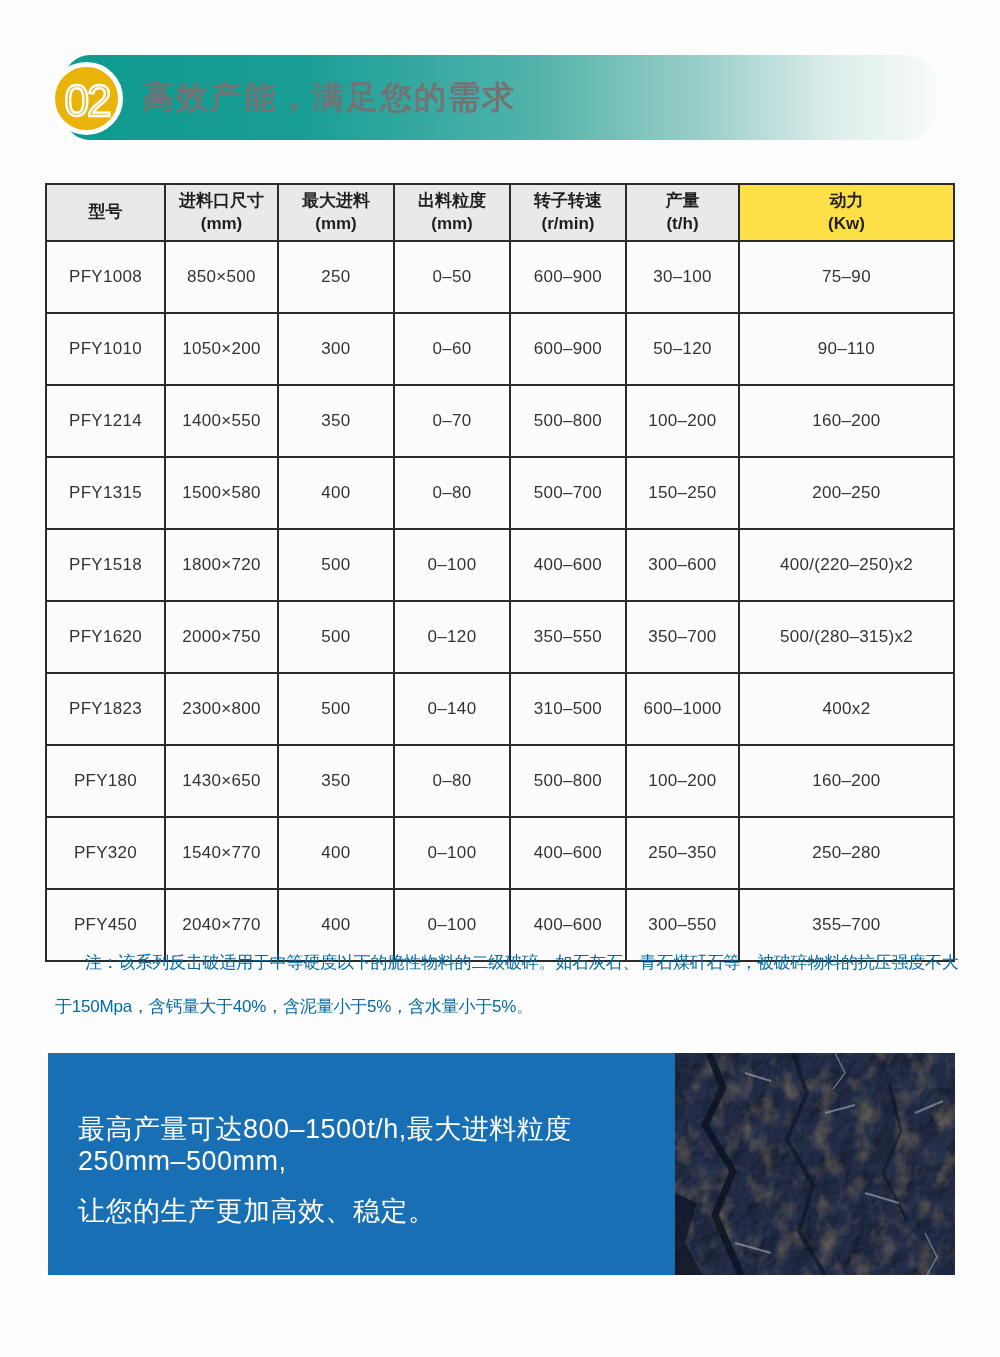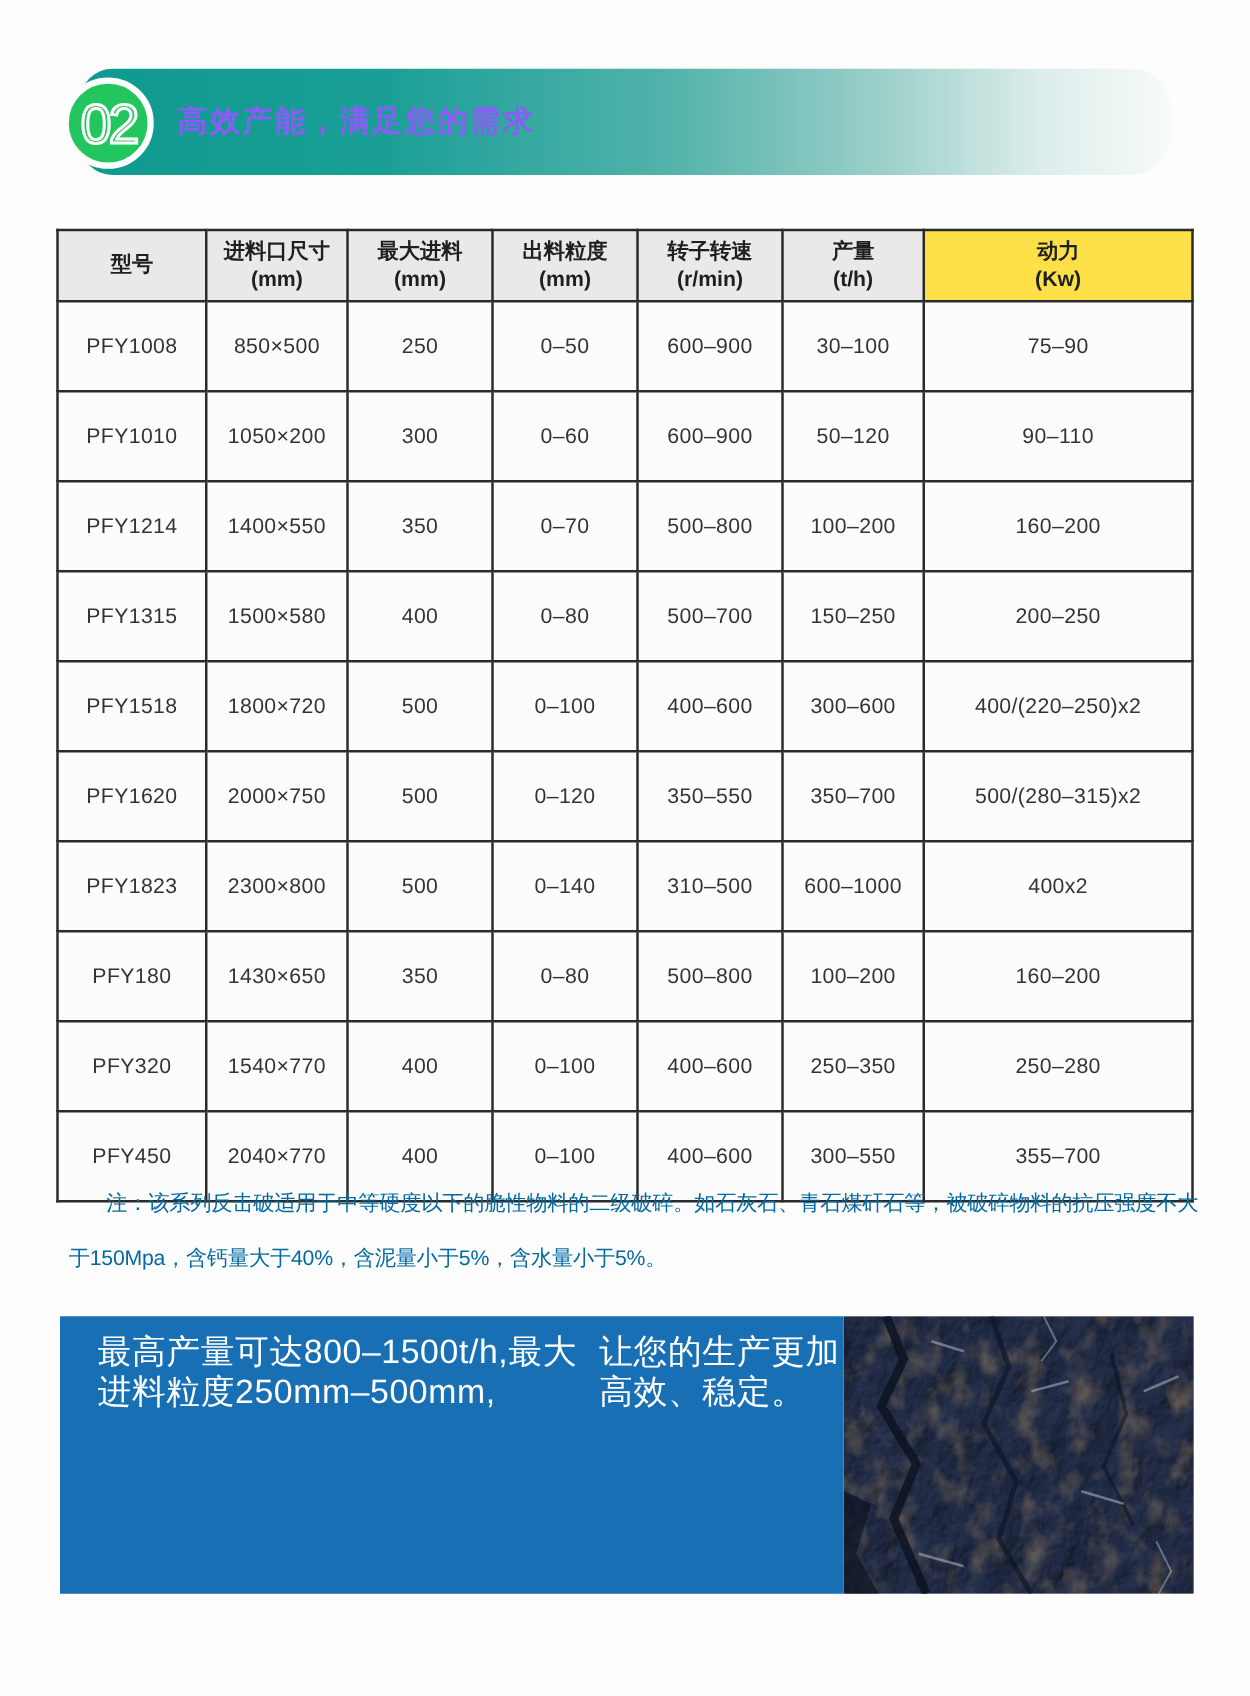--- a/index.html
+++ b/index.html
@@ -7,28 +7,28 @@
   .page{position:relative;width:1000px;height:1357px;background:#fdfdfd;overflow:hidden;}
 
   
   .head-bar{
     position:absolute;left:64px;top:55px;width:873px;height:85px;
     border-radius:26px 32px 32px 26px;
     background:linear-gradient(90deg,#0e9a90 0%,#1a9f96 28%,#52b3ab 54%,#9ed0ca 74%,#dcedeb 88%,#f8fbfa 100%);
   }
   .num-circle{
     position:absolute;left:50px;top:62px;width:63px;height:63px;
-    background:#22c55e;border:5px solid #ffffff;border-radius:50%;
+    background:#eab308;border:5px solid #ffffff;border-radius:50%;
     display:flex;align-items:center;justify-content:center;
     box-sizing:content-box;
   }
   .num-circle svg{display:block;}
   .head-title{
     position:absolute;left:142px;top:55px;height:85px;line-height:85px;
-    color:#8b5cf6;font-size:24px;font-weight:bold;letter-spacing:2px;
+    color:#737373;font-size:32px;font-weight:bold;letter-spacing:2px;
   }
 
   
   table.spec{
     position:absolute;left:45px;top:183px;width:908px;
     border-collapse:collapse;table-layout:fixed;
     font-size:17px;color:#333333;padding-left:43px;
   }
   table.spec col:nth-child(1){width:119px;}
   table.spec col:nth-child(2){width:113px;}
@@ -57,21 +57,21 @@
   }
   .note .line1{padding-left:30px;}
 
   
   .banner{
     position:absolute;left:48px;top:1053px;width:907px;height:222px;
     display:flex;
   }
   .banner-blue{
     flex:1;background:#186fb4;color:#ffffff;
-    display:flex;justify-content:center;
+    display:flex;flex-direction:column;justify-content:center;
     padding-left:30px;padding-top:12px;box-sizing:border-box;gap:17px;
   }
   .banner-blue .bline{font-size:27px;line-height:1.2;letter-spacing:0.5px;}
   .banner-rock{width:280px;height:222px;flex:0 0 280px;}
   .banner-rock svg{display:block;}
 </style>
 </head>
 <body>
 
 <div class="page">

